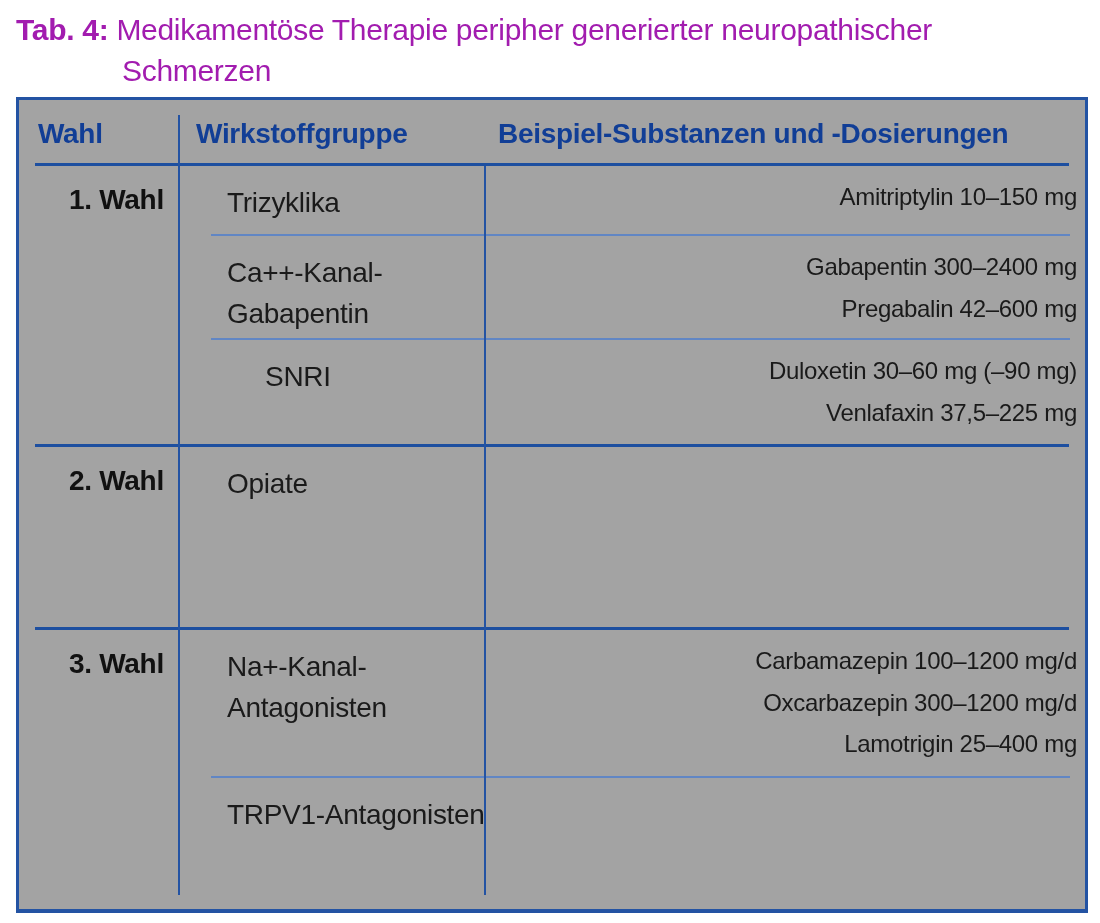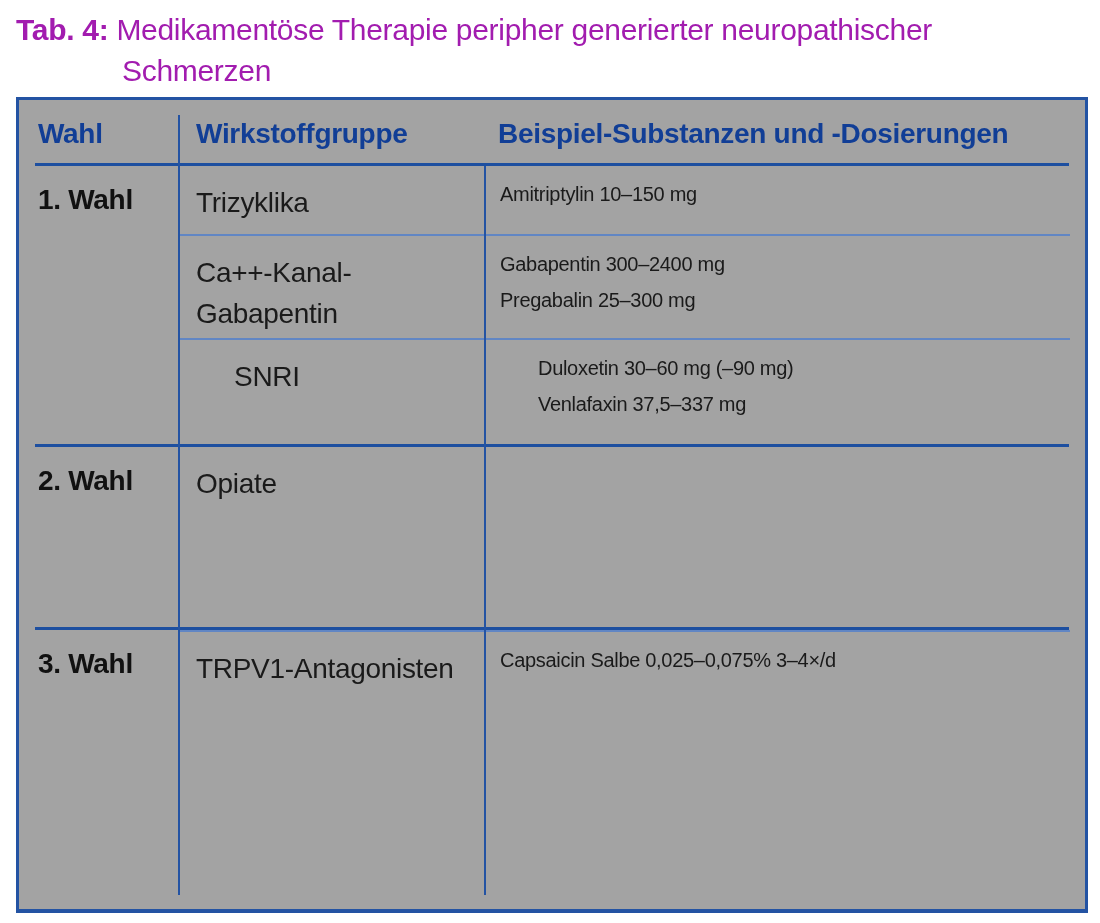--- a/index.html
+++ b/index.html
@@ -34,31 +34,31 @@
   .hline-light { height:2px; background:#6186c4; margin-right:15px; }
 
   
   .thead { display:grid; grid-template-columns:161px 304px 1fr; height:63px; align-items:center; }
   .thead .hcell { font-weight:bold; font-size:28px; color:#113e96; letter-spacing:-0.3px; padding-top:4px; }
   .thead .h1 { padding-left:19px; }
   .thead .h2 { padding-left:16px; }
   .thead .h3 { padding-left:14px; }
 
   
-  .group { display:grid; grid-template-columns:161px 1fr; }
+  .group { display:grid; grid-template-columns:161px 1fr;margin-left:31px; }
   .gchoice { font-weight:bold; font-size:28px; letter-spacing:-0.3px; color:#111; padding:18px 0 0 19px; }
   .srow { display:grid; grid-template-columns:306px 1fr; }
   .cell-group {
     font-size:28px; letter-spacing:-0.3px; line-height:1.45;
     padding:17px 4px 0 16px; white-space:pre-line;
   }
   .cell-sub { padding:15px 8px 0 14px; }
   .cell-sub p {
-    font-size:20px; letter-spacing:-0.3px; line-height:1.32;
-    margin:0 0 10px 0; white-space:pre-line;
+    font-size:24px; letter-spacing:-0.3px; line-height:1.32;
+    margin:0 0 10px 0; white-space:pre-line;text-align:right;
   }
 
   .r-trizyklika { min-height:68px; }
   .r-ca { min-height:102px; }
   .r-snri { min-height:104px;padding-left:38px; }
   .r-opiate { min-height:180px; }
   .r-na { min-height:146px; }
   .r-trpv { min-height:128px; }
 </style>
 </head>
@@ -93,29 +93,29 @@
           <div class="cell-sub">
             <p>Amitriptylin 10–150 mg</p>
           </div>
         </div>
         <div class="hline-light"></div>
         <div class="srow r-ca">
           <div class="cell-group">Ca++-Kanal-
 Gabapentin</div>
           <div class="cell-sub">
             <p>Gabapentin 300–2400 mg</p>
-            <p>Pregabalin 25–300 mg</p>
+            <p>Pregabalin 42–600 mg</p>
           </div>
         </div>
         <div class="hline-light"></div>
         <div class="srow r-snri">
           <div class="cell-group">SNRI</div>
           <div class="cell-sub">
             <p>Duloxetin 30–60 mg (–90 mg)</p>
-            <p>Venlafaxin 37,5–337 mg</p>
+            <p>Venlafaxin 37,5–225 mg</p>
           </div>
         </div>
       </div>
     </div>
 
     <div class="hline-dark"></div>
 
     <div class="group">
       <div class="gchoice">2. Wahl</div>
       <div class="gbody">
@@ -123,24 +123,32 @@
           <div class="cell-group">Opiate</div>
         </div>
       </div>
     </div>
 
     <div class="hline-dark"></div>
 
     <div class="group">
       <div class="gchoice">3. Wahl</div>
       <div class="gbody">
+        <div class="srow r-na">
+          <div class="cell-group">Na+-Kanal-
+Antagonisten</div>
+          <div class="cell-sub">
+            <p>Carbamazepin 100–1200 mg/d</p>
+            <p>Oxcarbazepin 300–1200 mg/d</p>
+            <p>Lamotrigin 25–400 mg</p>
+          </div>
+        </div>
         <div class="hline-light"></div>
         <div class="srow r-trpv">
           <div class="cell-group">TRPV1-Antagonisten</div>
           <div class="cell-sub">
-            <p>Capsaicin Salbe 0,025–0,075% 3–4×/d</p>
           </div>
         </div>
       </div>
     </div>
 
   </div>
 </div>
 
 </body></html>

